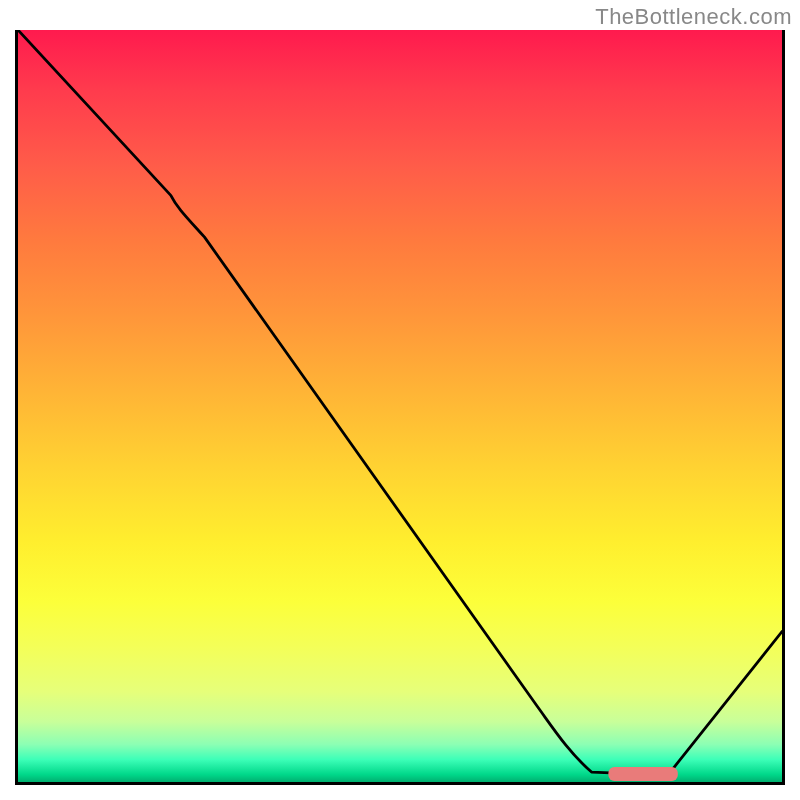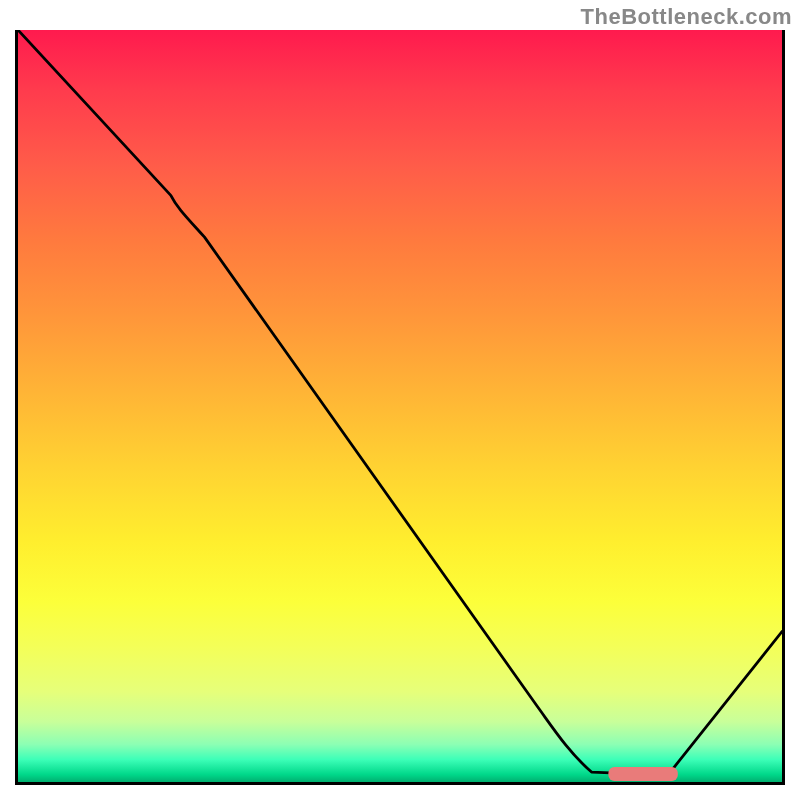--- a/index.html
+++ b/index.html
@@ -8,21 +8,20 @@
     width: 800px;
     height: 800px;
     overflow: hidden;
     font-family: Arial, Helvetica, sans-serif;
     background: #ffffff;
   }
   .wrap {
     position: relative;
     width: 800px;
     height: 800px;
-    font-weight: bold;
   }
   .watermark {
     position: absolute;
     top: 4px;
     right: 8px;
     color: #888;
     font-size: 22px;
     letter-spacing: 0.5px;
     user-select: none;
   }

